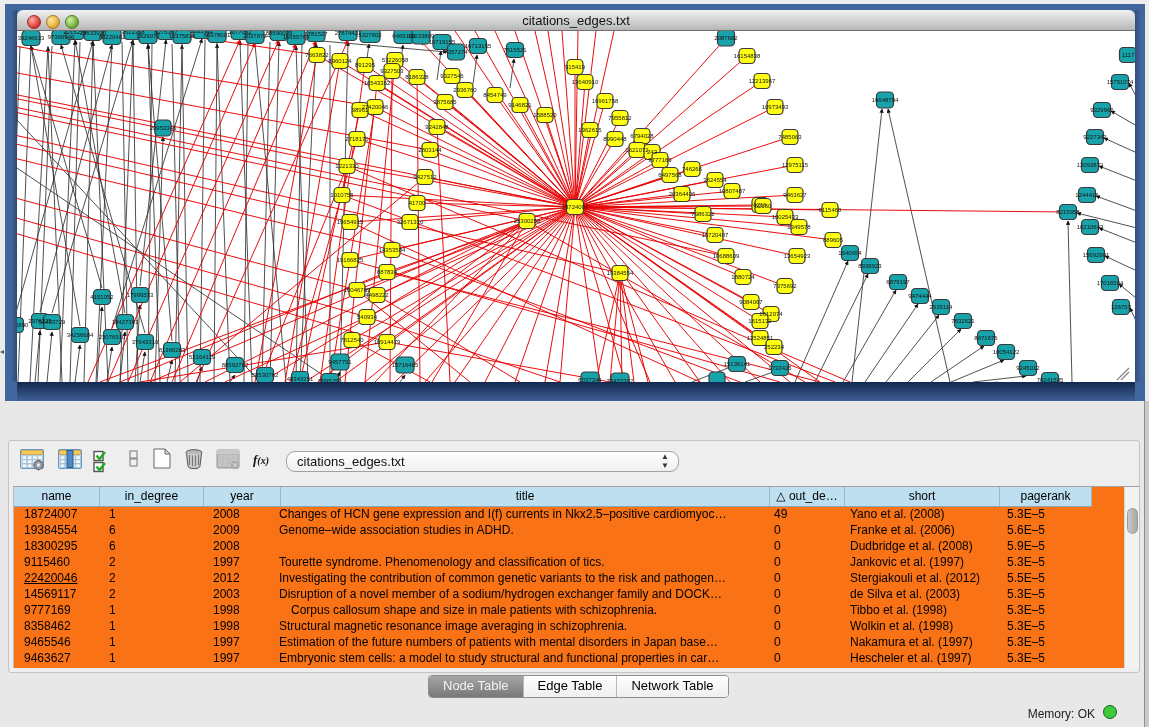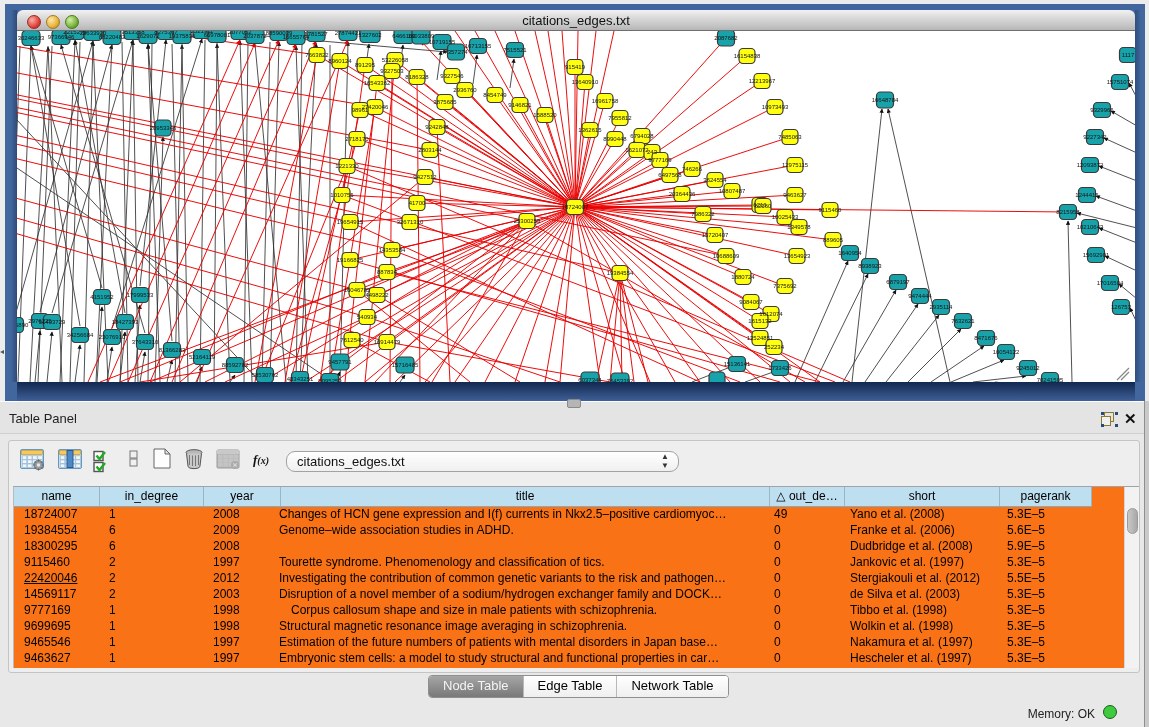--- a/index.html
+++ b/index.html
@@ -596,33 +596,20 @@
           <text x="754.0" y="285.2" font-size="6" fill="#161616" text-anchor="middle" font-family="Liberation Sans, sans-serif">1612074</text>
           <text x="743.0" y="292.2" font-size="6" fill="#161616" text-anchor="middle" font-family="Liberation Sans, sans-serif">1615132</text>
           <text x="743.0" y="309.2" font-size="6" fill="#161616" text-anchor="middle" font-family="Liberation Sans, sans-serif">13524851</text>
           <text x="757.0" y="318.2" font-size="6" fill="#161616" text-anchor="middle" font-family="Liberation Sans, sans-serif">252234</text>
           <path d="M1100 349 L1112 337 M1104 349 L1112 341" stroke="#888" stroke-width="1.3" fill="none"></path>
         </svg></div>
   </div>
   <div id="leftnib">◂</div>
 </div>
 <div id="tablepanel">
-  <div id="tp-head">
-      <div style="position:absolute;left:567px;top:-3px;width:12px;height:7px;background:#b5b5b5;border:1px solid #8a8a8a;border-radius:2px;"></div>
-    <div id="tp-title">Table Panel</div>
-    <div id="tp-float"><svg width="17" height="15">
-          <rect x="3.5" y="0.5" width="9" height="9" fill="none" stroke="#8a7a30"></rect>
-          <rect x="0.5" y="4.5" width="9" height="9" fill="#f0f0f0" stroke="#8a7a30"></rect>
-          <rect x="0" y="0" width="3" height="3" fill="#274a78"></rect>
-          <rect x="14" y="0" width="3" height="3" fill="#274a78"></rect>
-          <rect x="0" y="12" width="3" height="3" fill="#274a78"></rect>
-          <rect x="14" y="12" width="3" height="3" fill="#274a78"></rect>
-        </svg></div>
-    <div id="tp-x">✕</div>
-  </div>
   <div id="tp-body">
     <div id="toolbar"><svg width="270" height="26">
           <g transform="translate(8,3)">
             <rect x="-0.5" y="-0.5" width="23" height="19" rx="1.5" fill="#cfe4f4" stroke="#6898c0"></rect>
             <rect x="0.5" y="0.5" width="21" height="4" fill="#f5c95c" stroke="#c89a30" stroke-width="0.7"></rect>
             <rect x="1.2" y="5.8" width="4.6" height="3.5" fill="#f2f7fb" stroke="#97b9d4" stroke-width="0.7"></rect>
             <rect x="6.4" y="5.8" width="4.6" height="3.5" fill="#f2f7fb" stroke="#97b9d4" stroke-width="0.7"></rect>
             <rect x="11.6" y="5.8" width="4.6" height="3.5" fill="#f2f7fb" stroke="#97b9d4" stroke-width="0.7"></rect>
             <rect x="16.8" y="5.8" width="4.6" height="3.5" fill="#f2f7fb" stroke="#97b9d4" stroke-width="0.7"></rect>
             <rect x="1.2" y="9.9" width="4.6" height="3.5" fill="#f2f7fb" stroke="#97b9d4" stroke-width="0.7"></rect>
@@ -760,21 +747,21 @@
         <div class="row" style="top:116px;">
           <div class="c" style="left:10px;width:76px;">9777169</div>
           <div class="c" style="left:95px;width:95px;">1</div>
           <div class="c" style="left:199px;width:68px;">1998</div>
           <div class="c" style="left:265px;width:489px;margin-left:12px;">Corpus callosum shape and size in male patients with schizophrenia.</div>
           <div class="c" style="left:760px;width:66px;">0</div>
           <div class="c" style="left:836px;width:160px;">Tibbo et al. (1998)</div>
           <div class="c" style="left:993px;width:85px;">5.3E–5</div>
         </div>
         <div class="row" style="top:132px;">
-          <div class="c" style="left:10px;width:76px;">9699695</div>
+          <div class="c" style="left:10px;width:76px;">8358462</div>
           <div class="c" style="left:95px;width:95px;">1</div>
           <div class="c" style="left:199px;width:68px;">1998</div>
           <div class="c" style="left:265px;width:489px;">Structural magnetic resonance image averaging in schizophrenia.</div>
           <div class="c" style="left:760px;width:66px;">0</div>
           <div class="c" style="left:836px;width:160px;">Wolkin et al. (1998)</div>
           <div class="c" style="left:993px;width:85px;">5.3E–5</div>
         </div>
         <div class="row" style="top:148px;">
           <div class="c" style="left:10px;width:76px;">9465546</div>
           <div class="c" style="left:95px;width:95px;">1</div>

